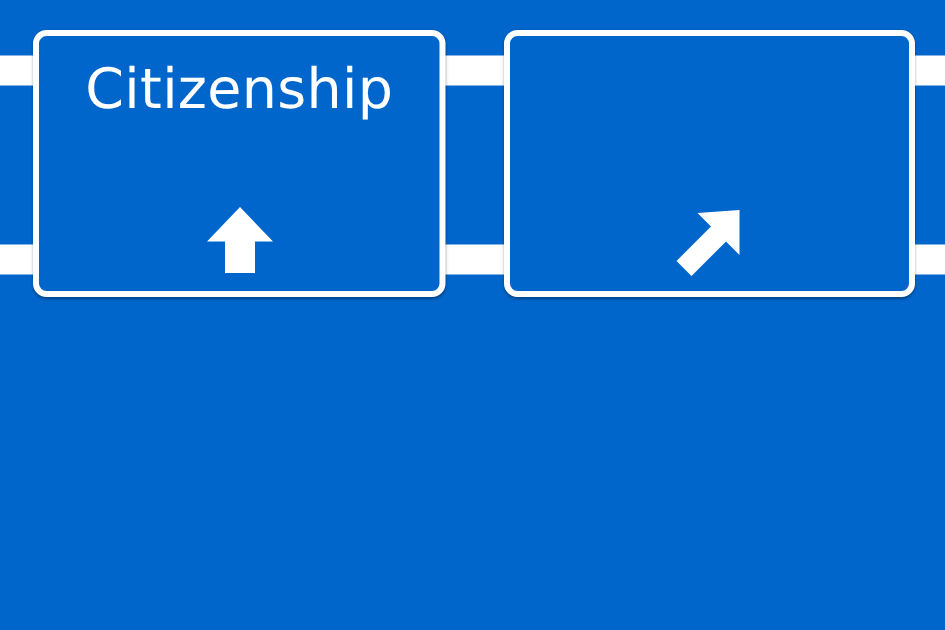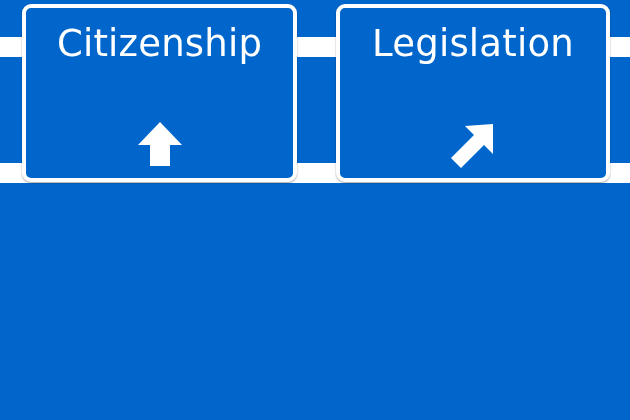--- a/index.html
+++ b/index.html
@@ -1,18 +1,18 @@
 <!DOCTYPE html>
 <html><head>
 <meta charset="utf-8">
 <style>
   html, body { margin:0; padding:0; }
   body { width:630px; height:420px; background:#0066cc; position:relative; overflow:hidden; font-family:"DejaVu Sans", sans-serif; }
   .bar { position:absolute; left:0; width:630px; height:20px; background:#ffffff; }
-  .sign { position:absolute; top:4px; height:178px; background:#0066cc; border:4px solid #ffffff; border-radius:9px; box-sizing:border-box; box-shadow:0 1px 2px rgba(0,0,0,0.35);padding-left:48px; }
+  .sign { position:absolute; top:20px; height:178px; background:#0066cc; border:4px solid #ffffff; border-radius:9px; box-sizing:border-box; box-shadow:0 1px 2px rgba(0,0,0,0.35);padding-left:48px; }
   .sign-inner { position:absolute; inset:0; }
   .title { position:absolute; top:14px; left:0; right:0; text-align:center; color:#ffffff; font-size:37px; font-weight:normal; letter-spacing:0.2px; }
   .arrow { position:absolute; top:112px; width:48px; height:48px; left:50%; margin-left:-24px; }
 </style>
 </head>
 <body>
 
 <div class="bar" style="top:37px;"></div>
 <div class="bar" style="top:163px;"></div>
 
@@ -20,18 +20,17 @@
   <div class="sign-inner">
     <div class="title">Citizenship</div>
     <svg class="arrow" viewBox="0 0 48 48">
       <polygon points="24,2 46,25 34,25 34,46 14,46 14,25 2,25" fill="#ffffff"></polygon>
     </svg>
   </div>
 </div>
 
 <div class="sign" style="left:336px; width:274px;">
   <div class="sign-inner">
-    <div class="title">Legislation</div>
     <svg class="arrow" viewBox="0 0 48 48">
       <polygon points="44,4 44,34 35,25 12,48 2,38 25,15 16,6" fill="#ffffff"></polygon>
     </svg>
   </div>
 </div>
 
 </body></html>

